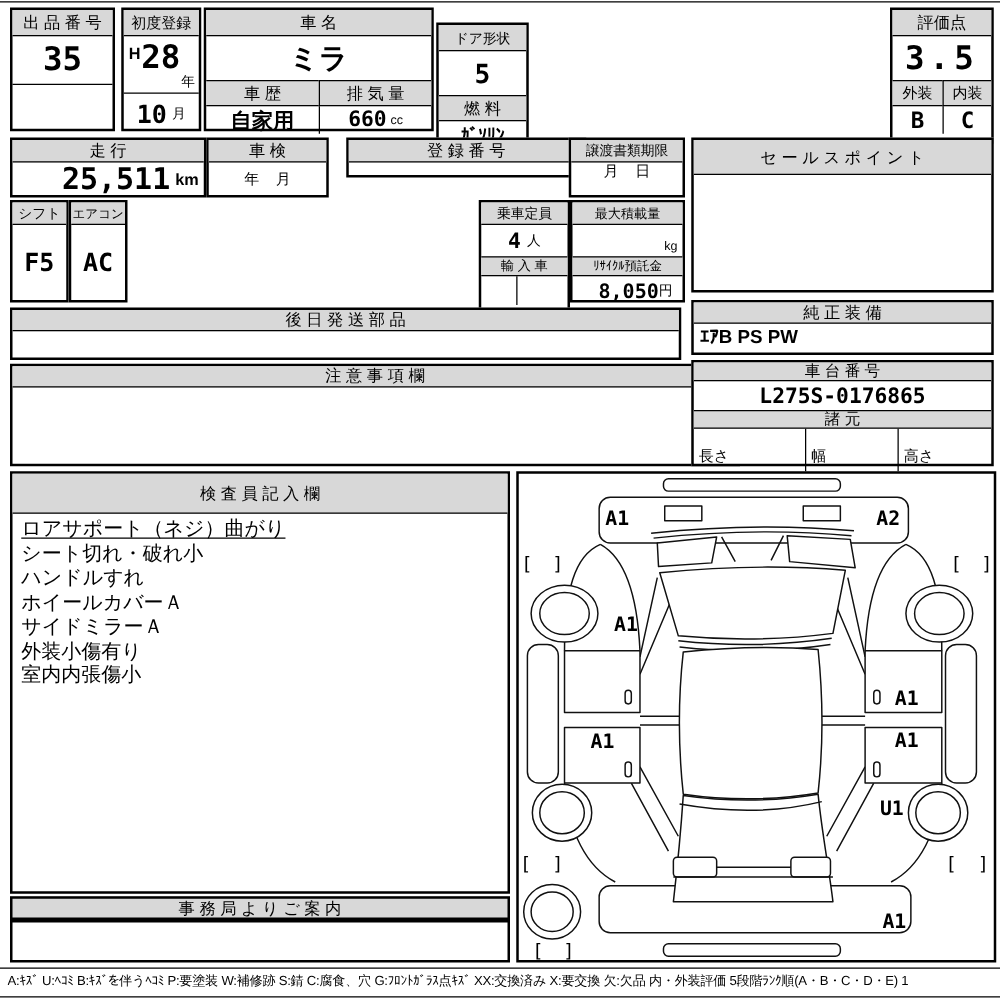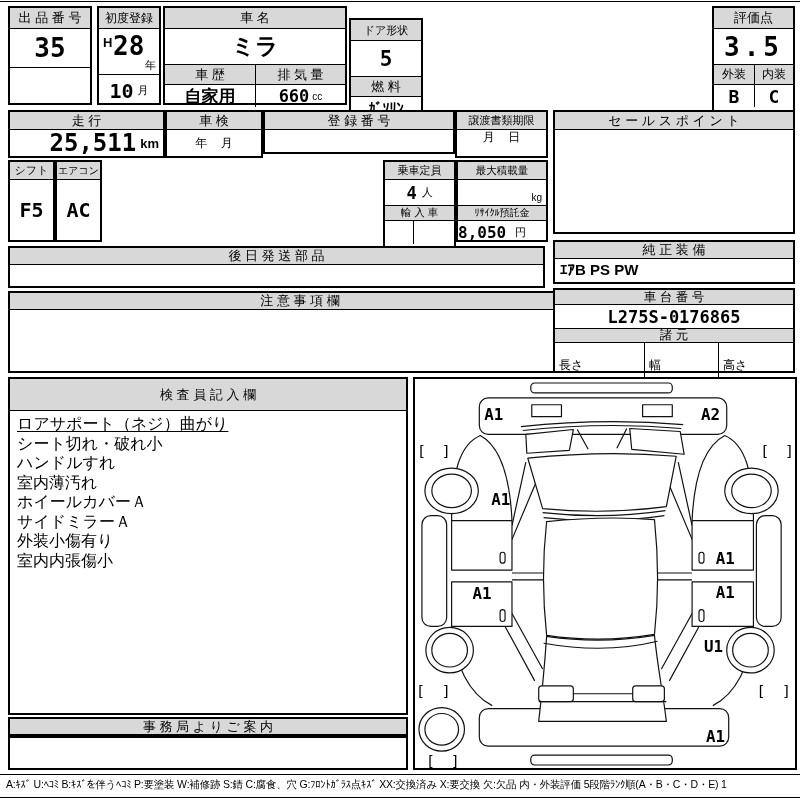--- a/index.html
+++ b/index.html
@@ -97,32 +97,32 @@
       <span class="num" style="font-size:24px">25,511</span>
       <span class="jbold" style="font-size:13px">km</span>
     </div>
   </div>
 
   <div class="bx" style="left:165px;top:110px;width:98px;height:48px">
     <div class="hd" style="height:18px">車 検</div>
     <div class="cell pre" style="height:26px;font-size:12px">年    月</div>
   </div>
 
-  <div class="bx" style="left:263px;top:110px;width:192px;height:44px">
+  <div class="bx" style="left:277px;top:110px;width:192px;height:32px">
     <div class="hd" style="height:18px">登 録 番 号</div>
     <div class="cell" style="height:26px"></div>
   </div>
 
   <div class="bx" style="left:455px;top:110px;width:93px;height:48px">
     <div class="hd" style="height:18px;font-size:11px">譲渡書類期限</div>
     <div class="cell pre" style="height:14px;font-size:12px">月    日</div>
   </div>
 
   <div class="bx" style="left:553px;top:110px;width:242px;height:124px">
-    <div class="hd" style="height:18px">セ ー ル ス ポ イ ン ト</div>
+    <div class="hd" style="height:28px">セ ー ル ス ポ イ ン ト</div>
     <div></div>
   </div>
 
   <div class="bx" style="left:8px;top:160px;width:47px;height:82px">
     <div class="hd" style="height:18px;font-size:11px">シフト</div>
     <div class="cell num" style="height:60px;font-size:20px">F5</div>
   </div>
 
   <div class="bx" style="left:55px;top:160px;width:47px;height:82px">
     <div class="hd" style="height:18px;font-size:10px">エアコン</div>
@@ -143,21 +143,21 @@
     </div>
   </div>
 
   <div class="bx" style="left:456px;top:160px;width:92px;height:82px">
     <div class="hd" style="height:18px;font-size:10.5px">最大積載量</div>
     <div class="cell" style="height:25px;justify-content:flex-end;align-items:flex-end;padding:0 4px 2px 0">
       <span></span>
       <span style="font-size:10px">kg</span>
     </div>
     <div class="hd bt" style="height:16px;font-size:10px">ﾘｻｲｸﾙ預託金</div>
-    <div class="cell" style="height:23px;justify-content:space-between;padding-right:20px">
+    <div class="cell" style="height:23px;justify-content:flex-end;padding-right:8px">
       <span class="num" style="font-size:16px">8,050</span>
       <span style="font-size:11px">円</span>
     </div>
   </div>
 
   <div class="bx" style="left:8px;top:246px;width:537px;height:42px">
     <div class="hd" style="height:17px">後 日 発 送 部 品</div>
     <div></div>
   </div>
 
@@ -181,21 +181,20 @@
       <div class="cell bl" style="flex:1;justify-content:flex-start;padding-left:4px;font-size:12px">高さ</div>
     </div>
   </div>
 
   <div class="bx" style="left:8px;top:377px;width:400px;height:338px">
     <div class="hd" style="height:32px">検 査 員 記 入 欄</div>
     <div style="padding:3px 4px">
         <div class="insp-line underline">ロアサポート（ネジ）曲がり</div>
         <div class="insp-line">シート切れ・破れ小</div>
         <div class="insp-line">ハンドルすれ</div>
-        <div class="insp-line">室内薄汚れ</div>
         <div class="insp-line">ホイールカバーＡ</div>
         <div class="insp-line">サイドミラーＡ</div>
         <div class="insp-line">外装小傷有り</div>
         <div class="insp-line">室内内張傷小</div>
       </div>
   </div>
 
   <div class="bx hd" style="left:8px;top:717px;width:400px;height:19px;border:2px solid #000">事 務 局 よ り ご 案 内</div>
   <div class="bx" style="left:8px;top:736px;width:400px;height:34px"></div>
 

